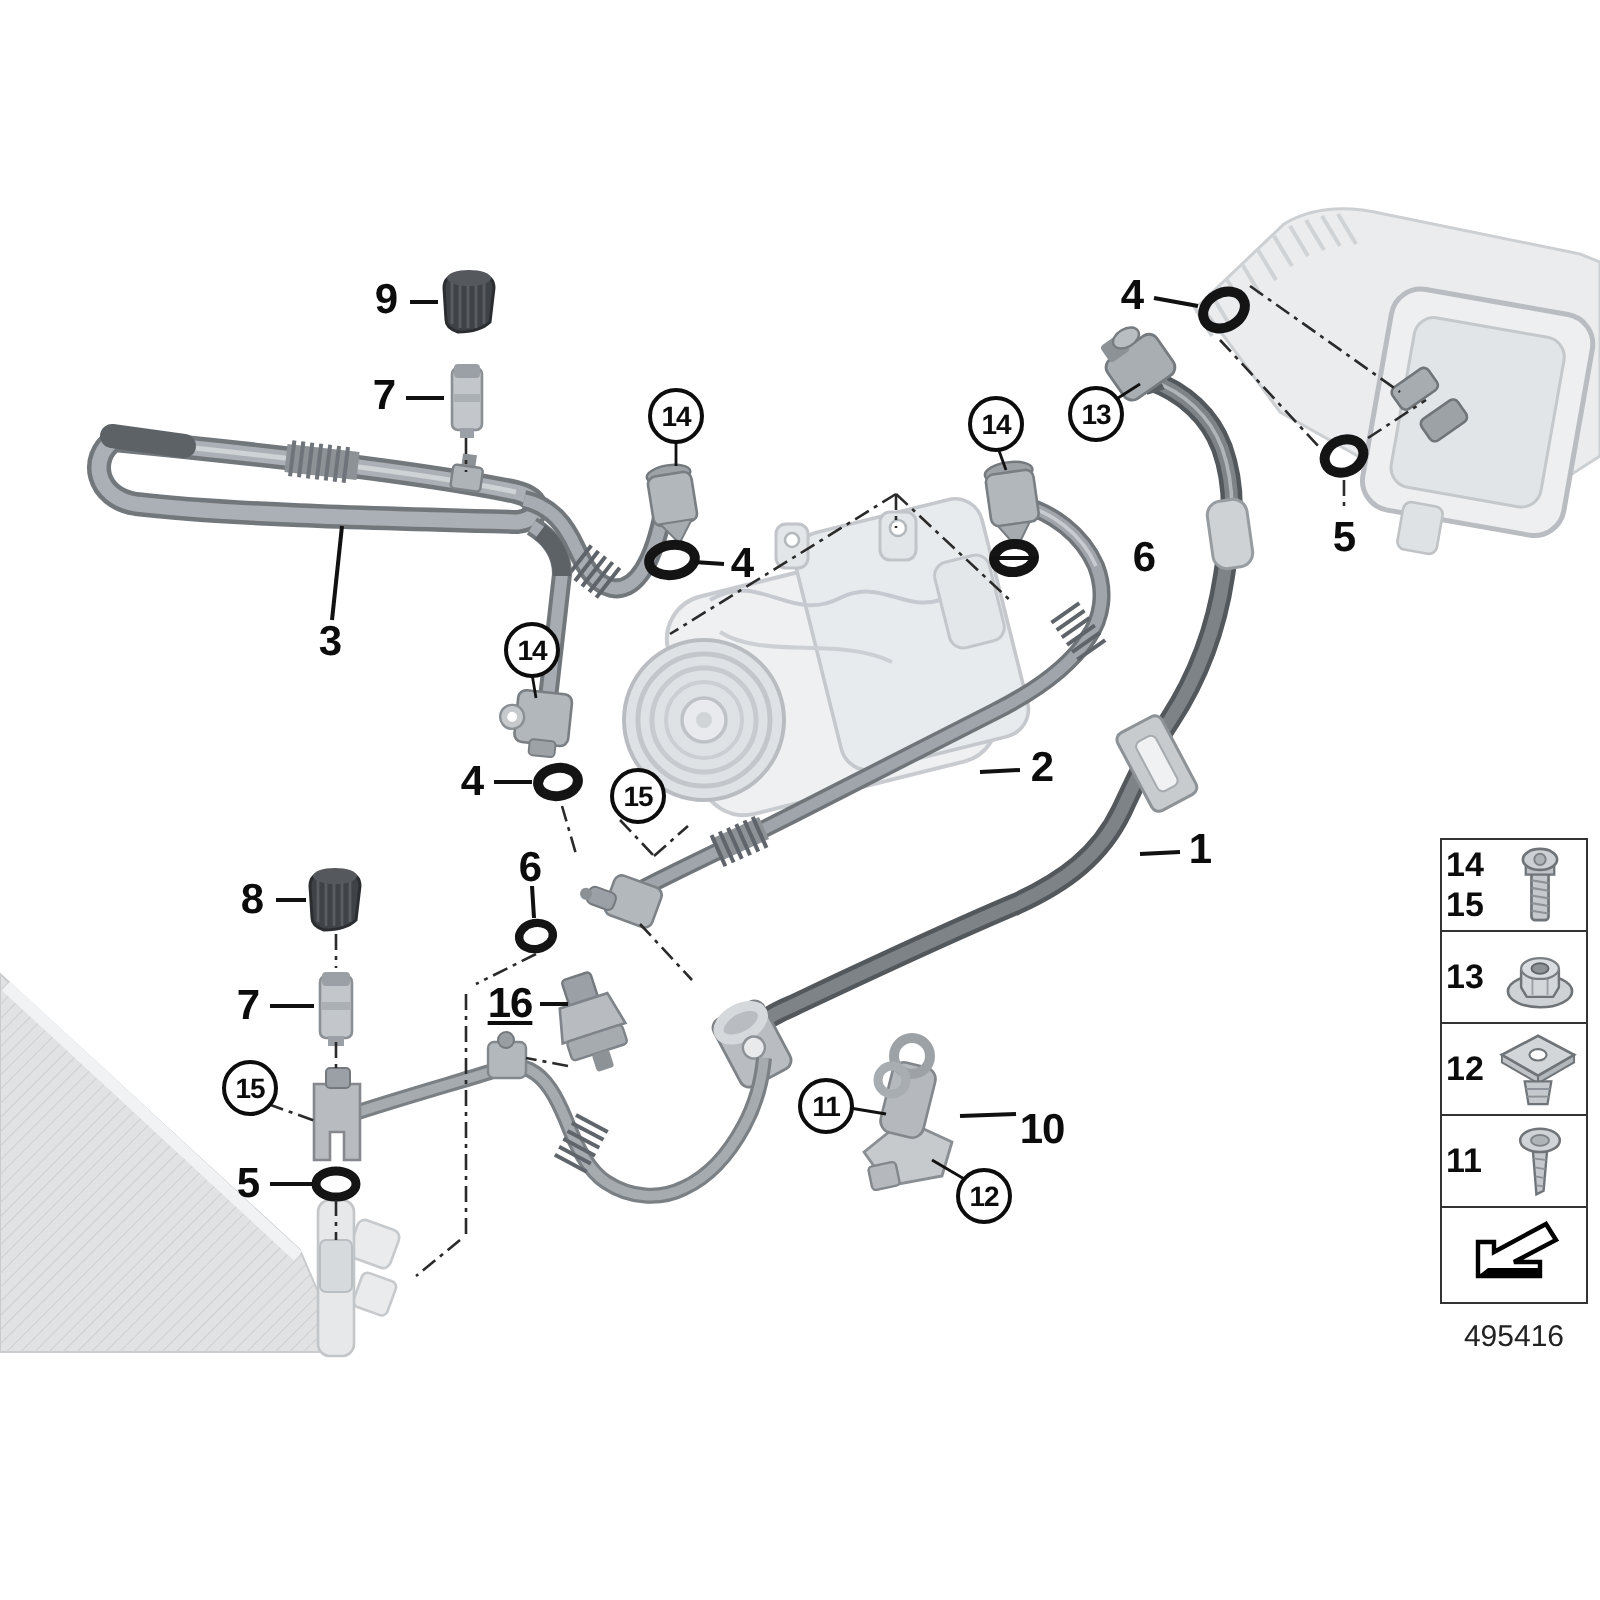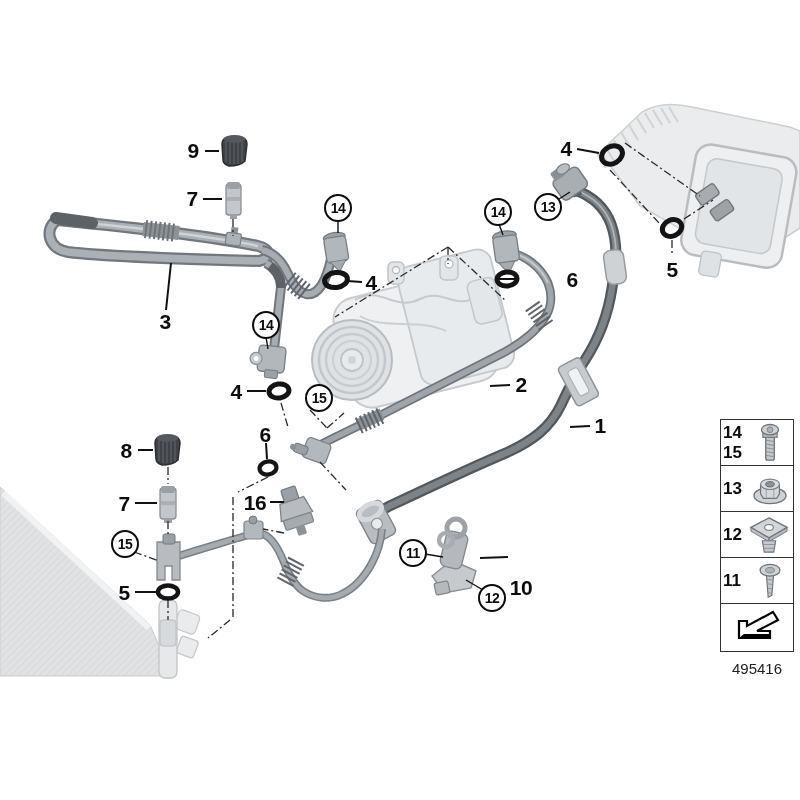--- a/index.html
+++ b/index.html
@@ -356,22 +356,22 @@
       <div class="callout" style="left: 371px; top: 282px;">4</div>
       <div class="callout" style="left: 566px; top: 148px;">4</div>
       <div class="callout" style="left: 124px; top: 592px;">5</div>
       <div class="callout" style="left: 672px; top: 269px;">5</div>
       <div class="callout" style="left: 265px; top: 434px;">6</div>
       <div class="callout" style="left: 572px; top: 279px;">6</div>
       <div class="callout" style="left: 192px; top: 198px;">7</div>
       <div class="callout" style="left: 124px; top: 503px;">7</div>
       <div class="callout" style="left: 126px; top: 450px;">8</div>
       <div class="callout" style="left: 193px; top: 150px;">9</div>
-      <div class="callout" style="left: 521px; top: 587px;">10</div>
-      <div class="callout" style="left: 255px; top: 502px;">16</div>
+      <div class="callout" style="left: 521px; top: 565px;">10</div>
+      <div class="callout" style="left: 255px; top: 502px; text-decoration: underline;">16</div>
       <div class="callout circled" style="left: 413px; top: 553px;">11</div>
       <div class="callout circled" style="left: 492px; top: 598px;">12</div>
       <div class="callout circled" style="left: 548px; top: 207px;">13</div>
       <div class="callout circled" style="left: 266px; top: 325px;">14</div>
       <div class="callout circled" style="left: 338px; top: 208px;">14</div>
       <div class="callout circled" style="left: 498px; top: 212px;">14</div>
       <div class="callout circled" style="left: 125px; top: 544px;">15</div>
       <div class="callout circled" style="left: 319px; top: 398px;">15</div>
     </div>
 

